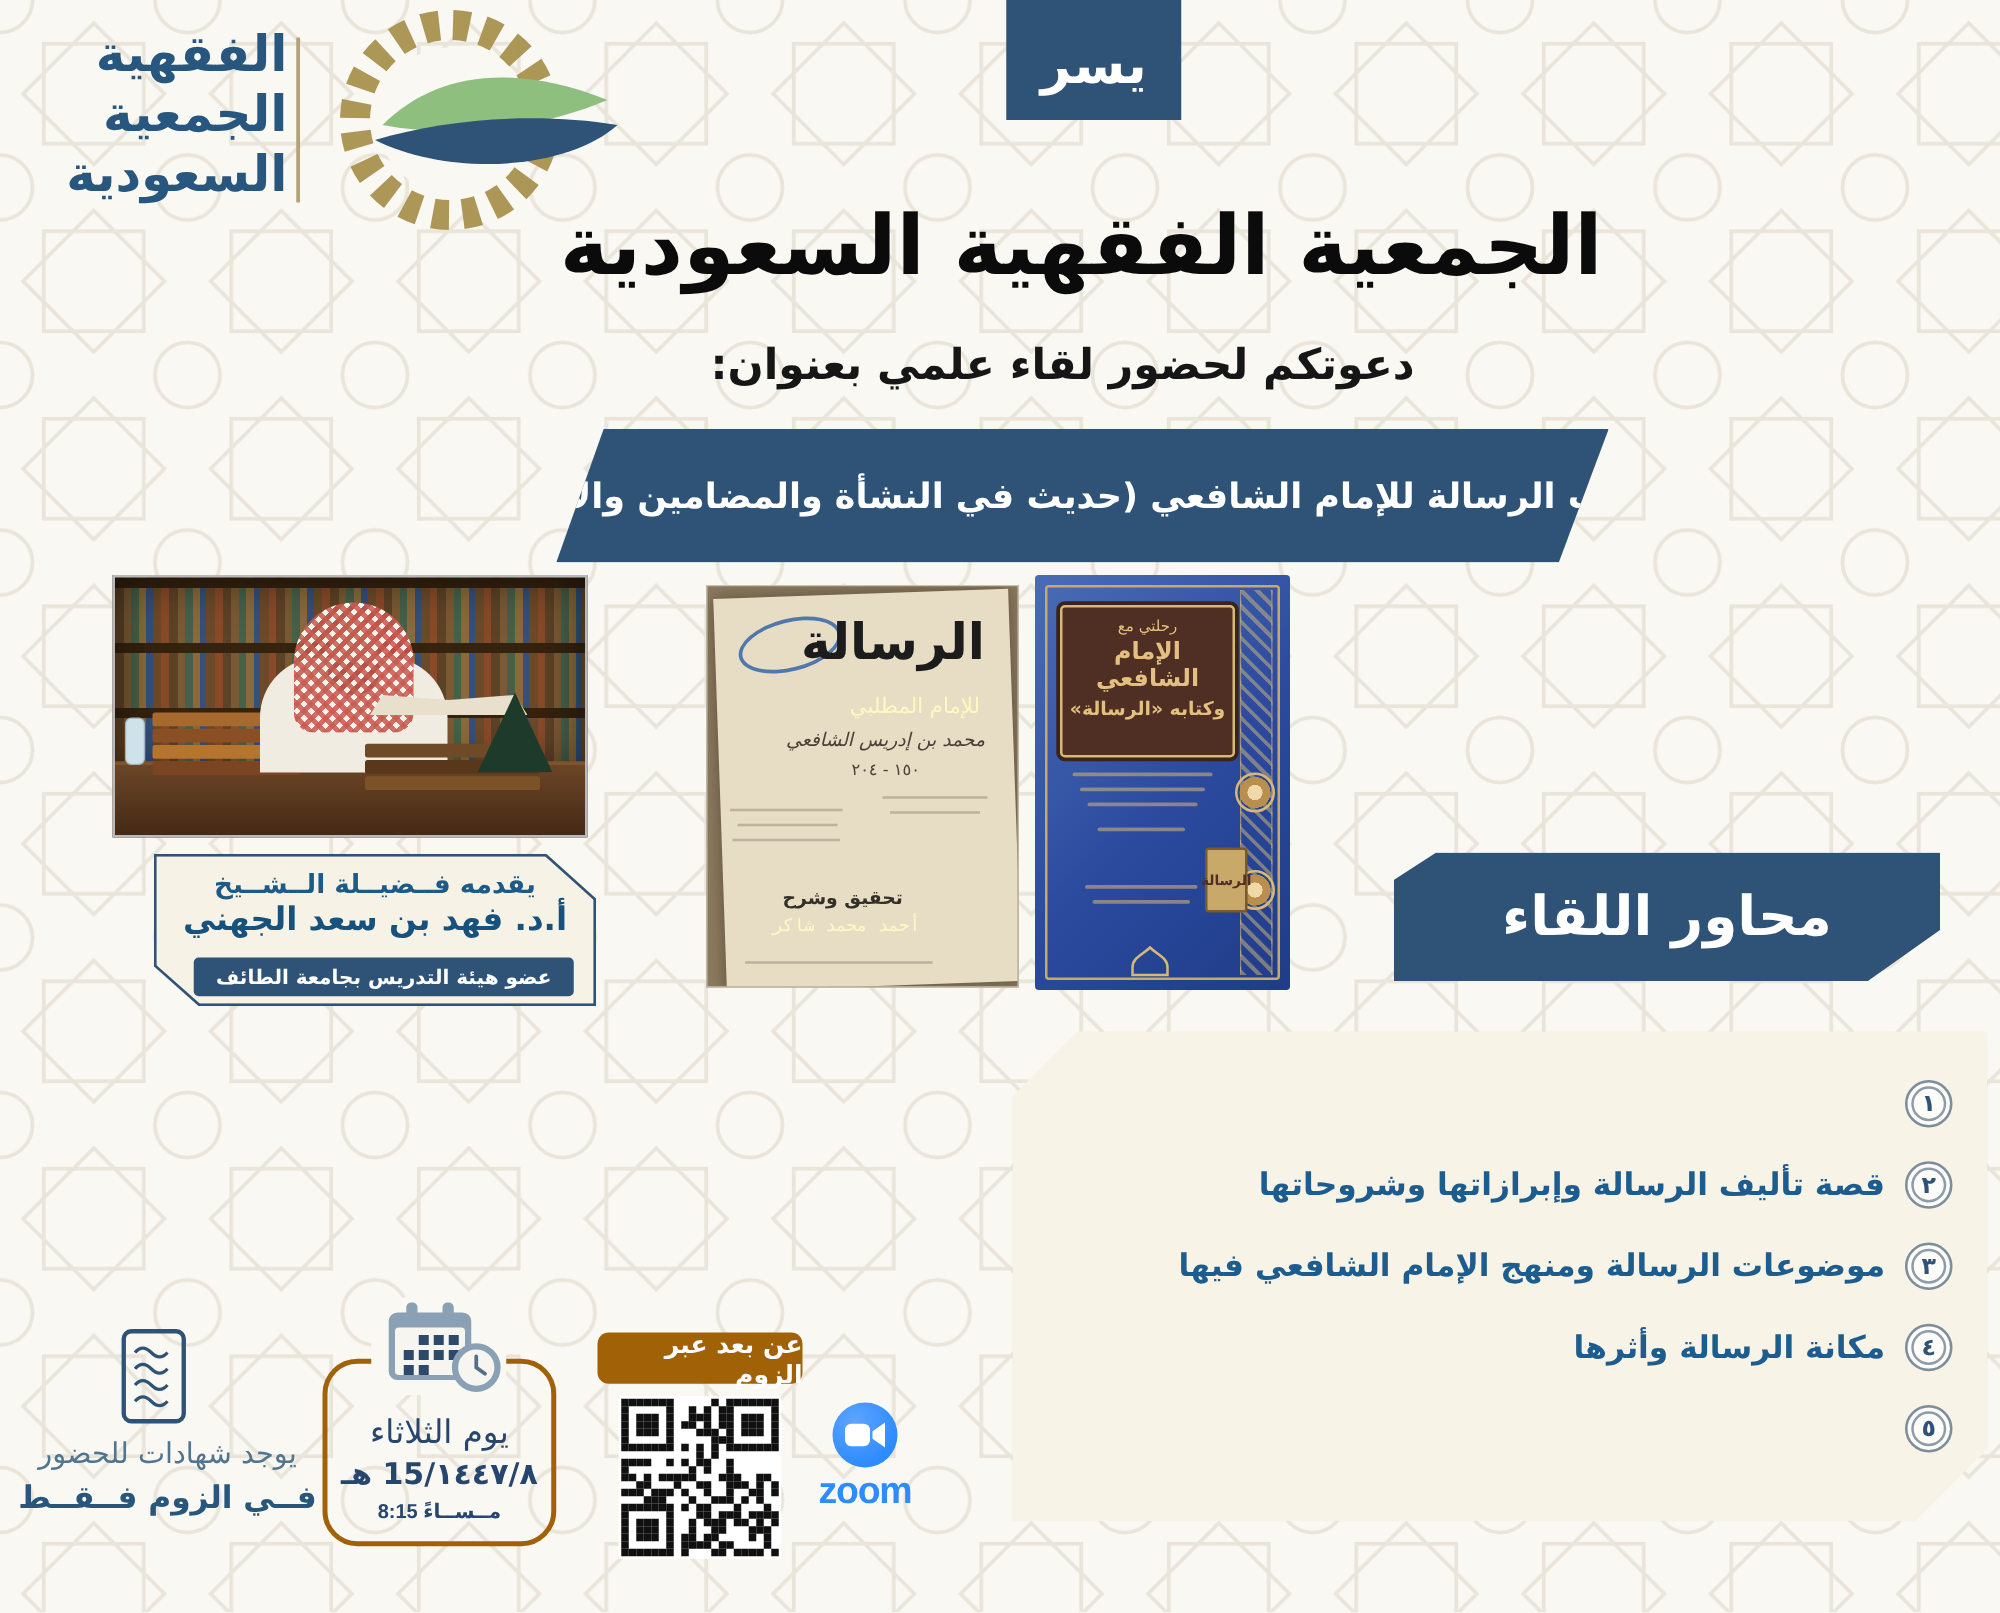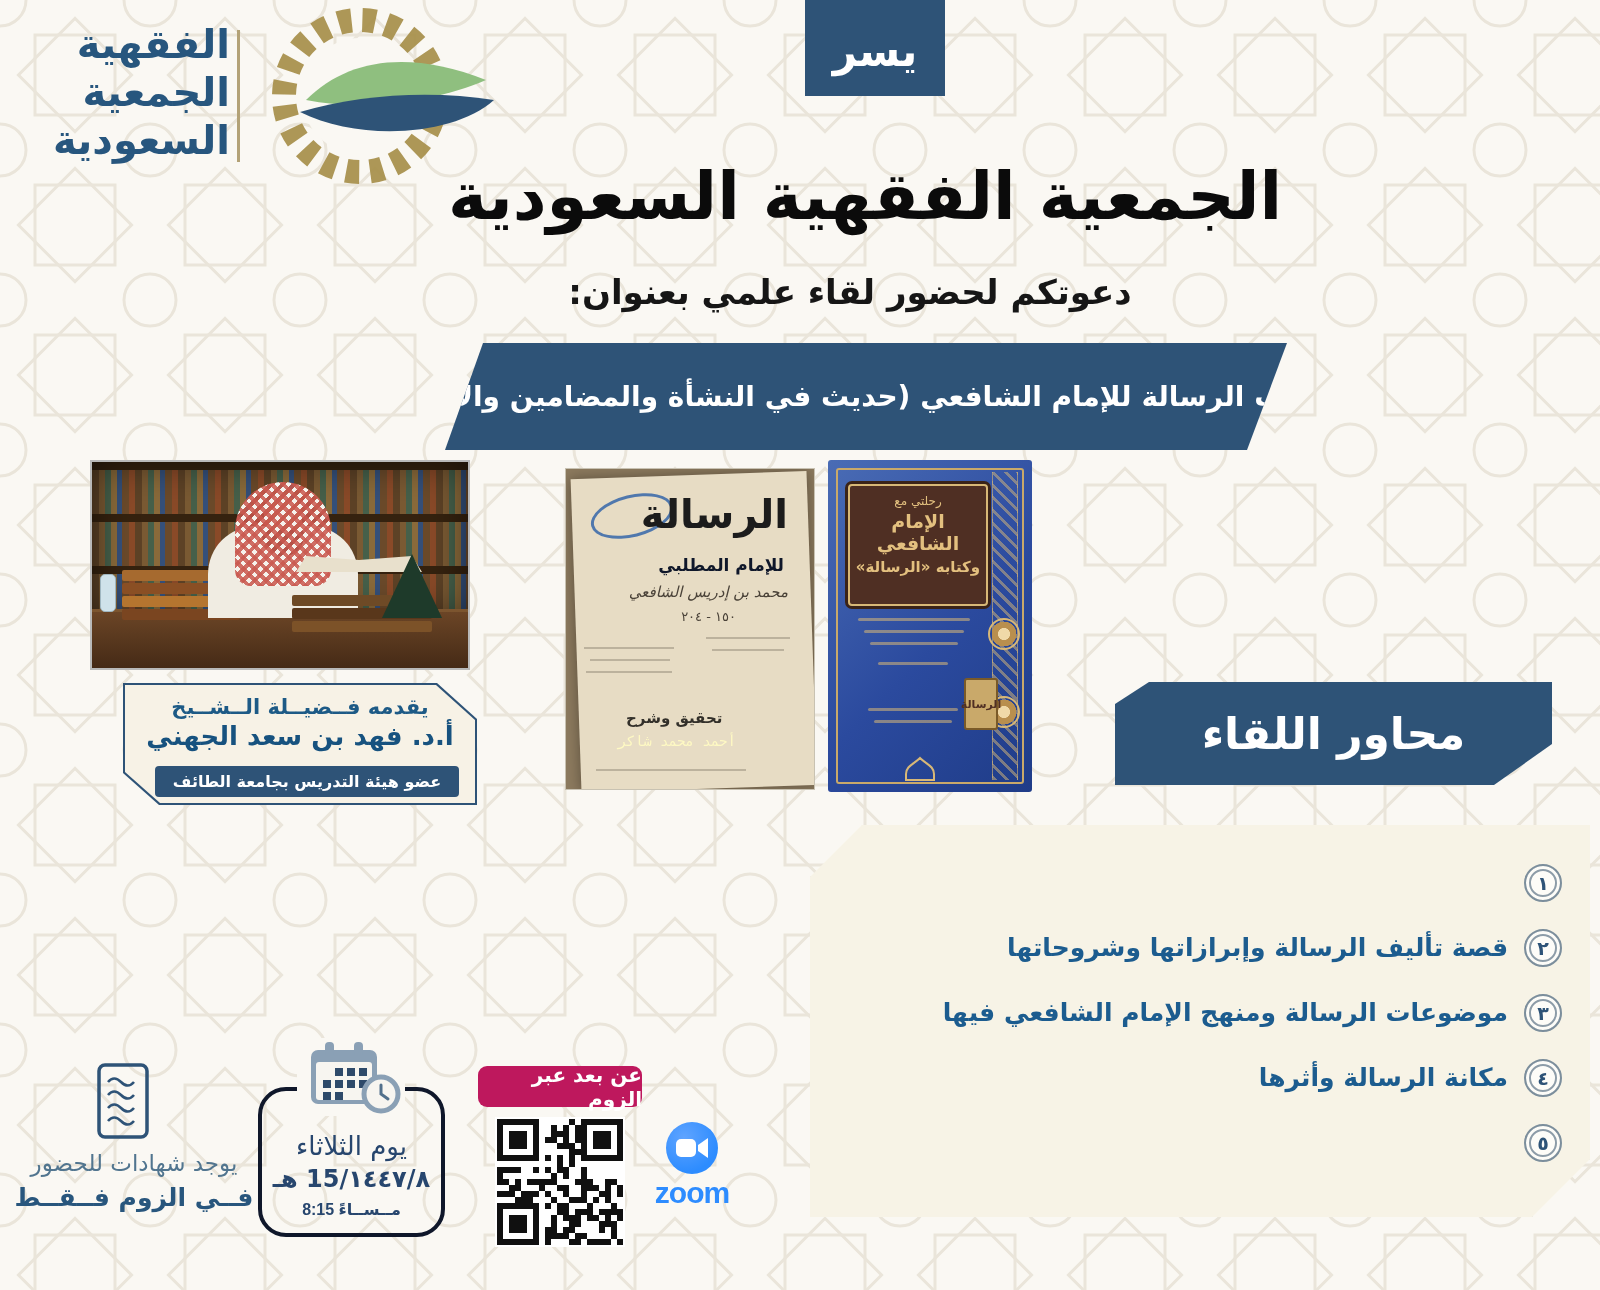--- a/index.html
+++ b/index.html
@@ -74,21 +74,21 @@
     font-size:16px;font-weight:bold;border-radius:4px;padding:6px 4px;}
 
   
   .ms{left:565px;top:468px;width:250px;height:322px;background:#8c7a5e;overflow:hidden;
       border:1px solid #c8c2b2;box-sizing:border-box;}
   .ms-paper{position:absolute;left:10px;top:6px;width:236px;height:314px;background:#e7dcc4;
       transform:rotate(-2deg);box-shadow:0 0 14px rgba(0,0,0,.35);}
   .ms-title{position:absolute;right:26px;top:22px;font-size:40px;font-weight:bold;color:#1c1c1c;}
   .ms-stamp{position:absolute;left:24px;top:26px;width:78px;height:36px;border:3px solid #2a5fa8;
       border-radius:50%;transform:rotate(-14deg);opacity:.8;}
-  .ms-l1{position:absolute;right:30px;top:86px;font-size:17px;font-weight:bold;color:#0f172a;}
+  .ms-l1{position:absolute;right:30px;top:86px;font-size:17px;font-weight:normal;color:#fef9c3;}
   .ms-l2{position:absolute;right:26px;top:114px;font-size:15px;color:#4a4238;font-style:italic;}
   .ms-l3{position:absolute;right:78px;top:140px;font-size:13px;color:#4a4238;}
   .ms-lines i{position:absolute;height:2px;background:rgba(60,50,40,.25);}
   .ms-t1{position:absolute;left:60px;top:240px;font-size:15px;font-weight:bold;color:#33302a;}
   .ms-t2{position:absolute;left:52px;top:264px;font-size:14px;color:#fef9c3;font-family:Liberation Mono, monospace;}
 
   
   .bb{left:828px;top:460px;width:204px;height:332px;border-radius:3px;overflow:hidden;
       background:linear-gradient(135deg,#4a6cb5,#2b4a9e 55%,#1f3c88);}
   .bb-frame{position:absolute;left:8px;top:8px;right:8px;bottom:8px;border:2px solid #c9a96a;
@@ -125,29 +125,29 @@
      display:flex;align-items:center;justify-content:center;font-size:19px;font-weight:bold;
      color:#2e5377;box-sizing:border-box;}
   .axis-text{font-size:25px;font-weight:bold;color:#1c5c8f;line-height:1.2;}
 
   
   .cert-icon{left:96px;top:1062px;width:54px;height:78px;}
   .cert-note{left:0;top:1146px;width:268px;text-align:center;}
   .cert-l1{font-size:23px;color:#51758f;line-height:34px;}
   .cert-l2{font-size:25px;font-weight:bold;color:#28567d;line-height:36px;}
 
-  .date-card{left:258px;top:1087px;width:187px;height:150px;border:4px solid #0f172a;
+  .date-card{left:258px;top:1087px;width:187px;height:150px;border:4px solid #a16207;
      border-radius:28px;box-sizing:border-box;text-align:center;color:#27466e;}
   .cal-icon{left:297px;top:1038px;width:108px;height:78px;background:#faf8f3;}
   .day{margin-top:38px;font-size:26px;line-height:34px;}
   .date{font-size:24px;font-weight:bold;line-height:32px;}
   .time{font-size:16px;font-weight:bold;line-height:30px;
         font-family:"Liberation Sans","DejaVu Sans",sans-serif;}
 
-  .remote-badge{left:478px;top:1066px;width:164px;height:41px;background:#be185d;border-radius:9px;
+  .remote-badge{left:478px;top:1066px;width:164px;height:41px;background:#a16207;border-radius:9px;
      color:#fff;font-size:20px;font-weight:bold;display:flex;align-items:center;justify-content:center;}
   .qr{left:495px;top:1117px;width:130px;height:130px;background:#fff;padding:2px;box-sizing:border-box;}
   .qr-grid{position:relative;width:126px;height:126px;}
   .qr-grid i{position:absolute;width:6px;height:6px;background:#101010;}
 
   .zoom-block{left:640px;top:1122px;width:104px;text-align:center;}
   .zoom-circle{width:52px;height:52px;margin:0 auto;border-radius:50%;
      background:radial-gradient(circle at 35% 30%,#5fa4ff,#2d8cff 70%);
      display:flex;align-items:center;justify-content:center;}
   .zoom-word{margin-top:2px;font-family:"Liberation Sans",sans-serif;font-weight:bold;

